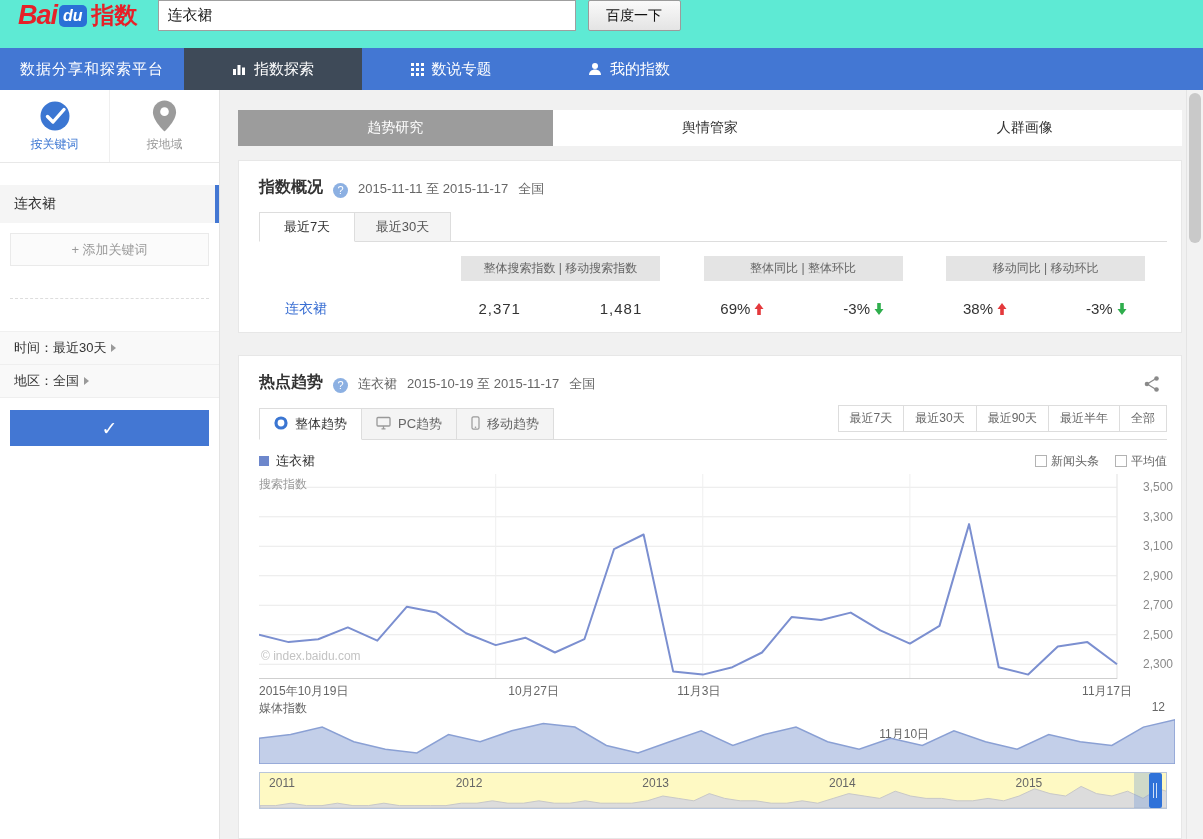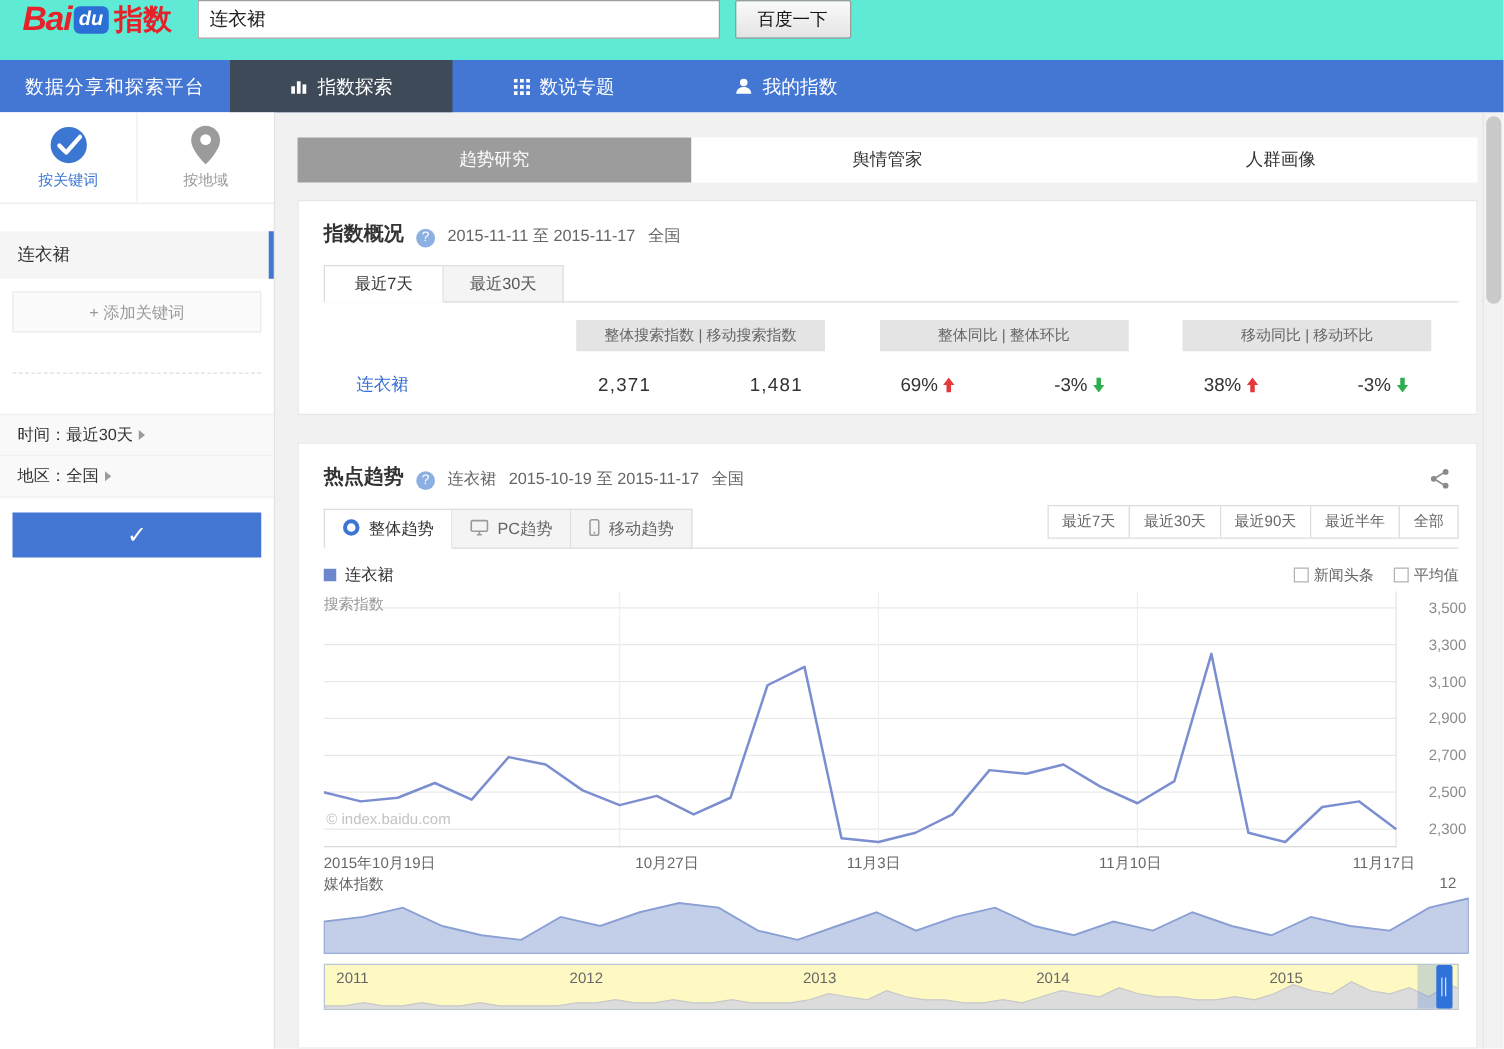--- a/index.html
+++ b/index.html
@@ -377,21 +377,21 @@
               <polyline points="0.0,160.8 29.6,168.1 59.2,165.2 88.8,153.4 118.3,166.7 147.9,132.7 177.5,138.6 207.1,159.3 236.7,171.1 266.3,163.7 295.9,178.5 325.4,165.2 355.0,75.2 384.6,60.5 414.2,197.6 443.8,200.6 473.4,193.2 503.0,178.5 532.6,143.1 562.1,146.0 591.7,138.6 621.3,156.3 650.9,169.6 680.5,151.9 710.1,50.1 739.7,193.2 769.2,200.6 798.8,172.6 828.4,168.1 858.0,190.3" fill="none" stroke="#7b8fd0" stroke-width="2" stroke-linejoin="round"></polyline>
             </svg>
           <span class="axis-title">搜索指数</span>
           <span class="watermark">© index.baidu.com</span>
         </div>
 
         <div class="x-labels" id="x-labels">
             <span style="left: 0%; transform: none;">2015年10月19日</span>
             <span style="left: 25.8395%; transform: translateX(-50%); margin-left: 40px;">10月27日</span>
             <span style="left: 48.449%; transform: translateX(-50%);">11月3日</span>
-            <span style="left: 71.0586%; transform: translateX(-50%);">11月10日</span>
+            <span style="left: 71.0586%; transform: translateX(-50%); margin-top: 43px;">11月10日</span>
             <span style="left: 93.6681%; transform: translateX(-55%);">11月17日</span>
           </div>
 
         <div class="media-wrap">
           <span class="media-label">媒体指数</span>
           <span class="media-max">12</span>
           <svg id="media-svg" width="916" height="48">
               <path d="M0,48 L0.0,22.2 L31.6,18.5 L63.2,11.1 L94.8,25.8 L126.3,33.2 L157.9,36.9 L189.5,18.5 L221.1,25.8 L252.7,14.8 L284.3,7.4 L315.9,11.1 L347.4,29.5 L379.0,36.9 L410.6,25.8 L442.2,14.8 L473.8,29.5 L505.4,18.5 L537.0,11.1 L568.6,25.8 L600.1,33.2 L631.7,22.2 L663.3,29.5 L694.9,14.8 L726.5,25.8 L758.1,33.2 L789.7,18.5 L821.2,25.8 L852.8,29.5 L884.4,11.1 L916.0,3.7 L916,48 Z" fill="#c3cfe9" stroke="#8aa0d4" stroke-width="1.5"></path>
             </svg>
         </div>

